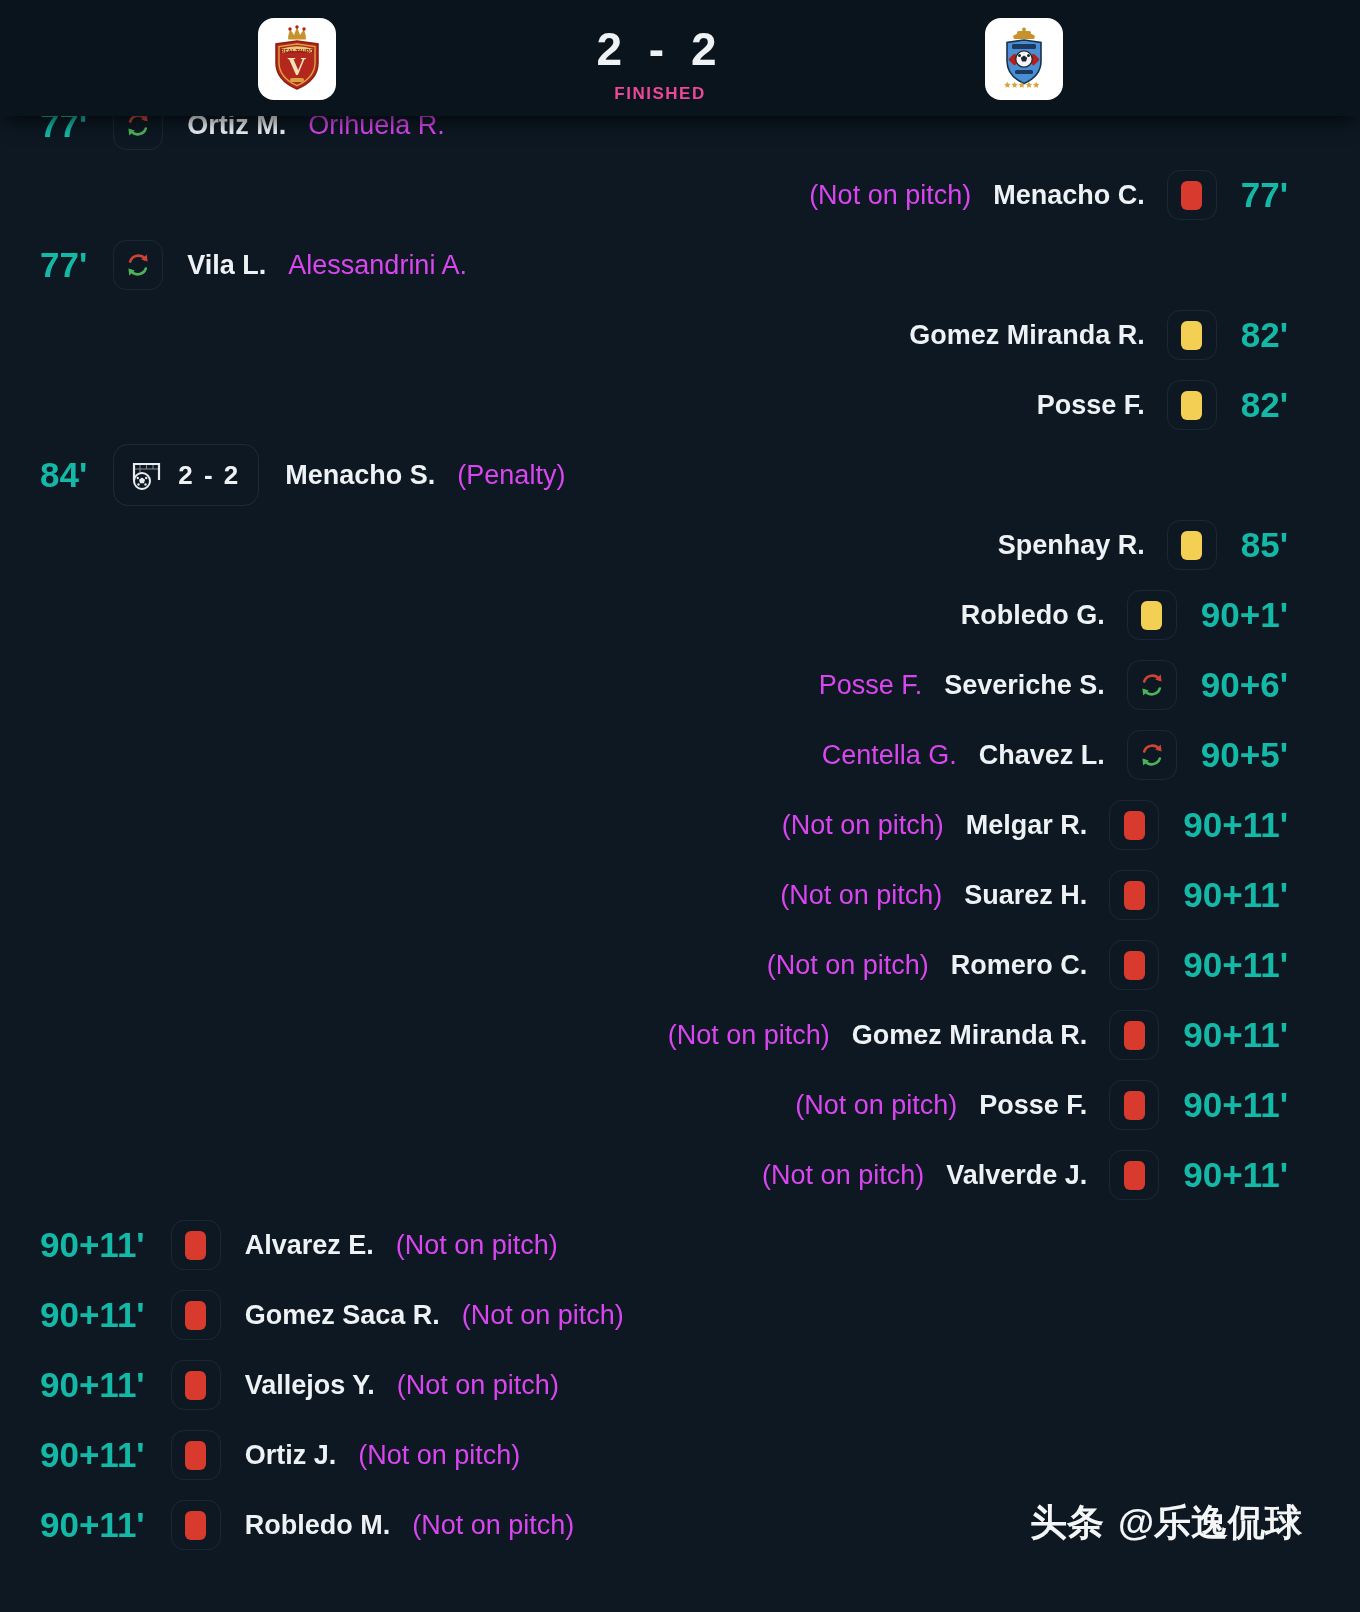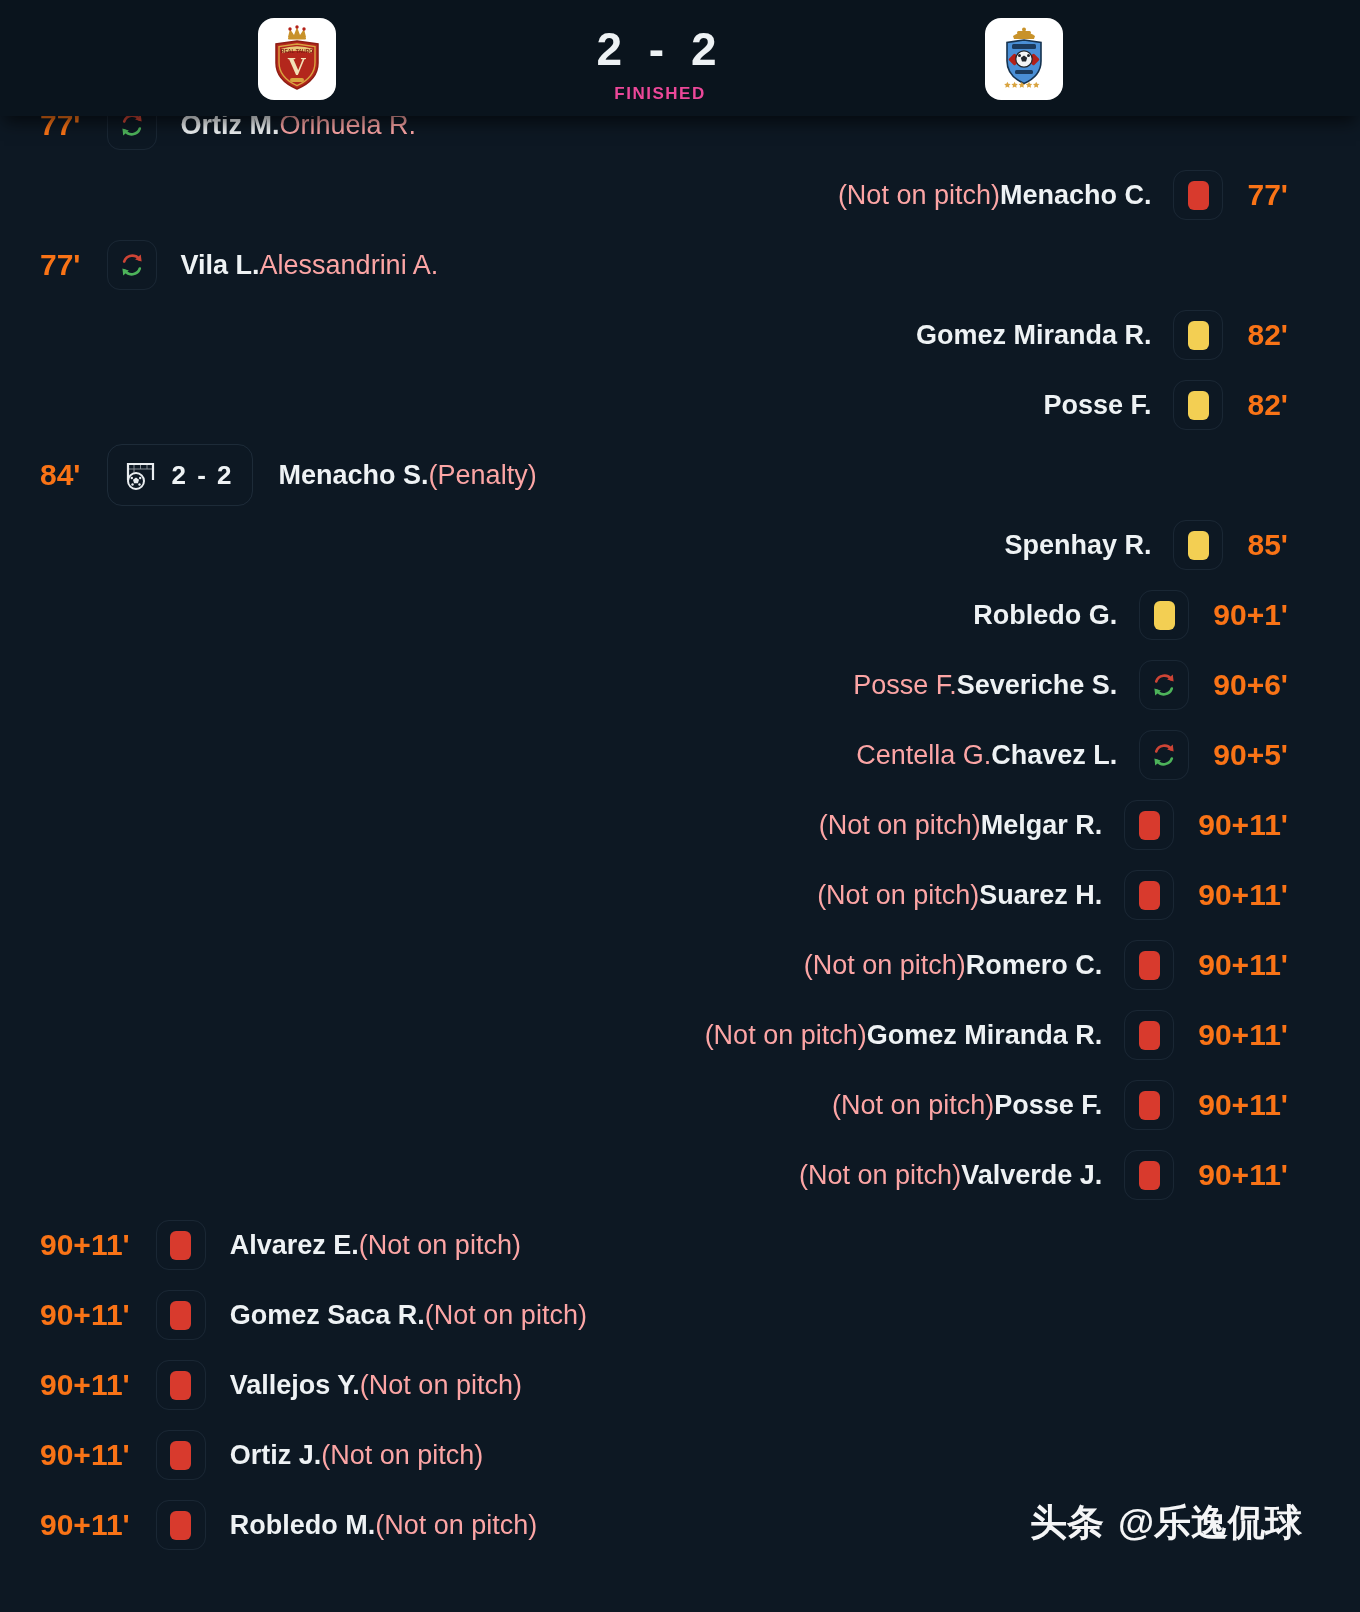--- a/index.html
+++ b/index.html
@@ -33,34 +33,34 @@
     margin-top:8px;font-size:17px;font-weight:700;color:#ec4899;letter-spacing:1.5px;
   }
   
   .row{
     position:absolute;left:0;width:1360px;height:70px;
     display:flex;align-items:center;z-index:1;
   }
   .row.home{justify-content:flex-start;padding-left:40px;box-sizing:border-box;}
   .row.away{justify-content:flex-end;padding-right:72px;box-sizing:border-box;}
   .minute{
-    font-size:30px;font-weight:700;color:#f97316;white-space:nowrap;
+    font-size:35px;font-weight:700;color:#14b8a6;white-space:nowrap;
   }
   .row.home .minute{margin-right:26px;}
   .row.away .minute{margin-left:24px;}
   .icon-box{
     width:48px;height:48px;border-radius:13px;flex:0 0 auto;
     border:1px solid rgba(150,180,210,0.10);
     display:flex;align-items:center;justify-content:center;
   }
   .row.home .icon-box{margin-right:24px;}
   .row.away .icon-box{margin-left:22px;}
-  .texts{display:flex;align-items:baseline;gap:0;white-space:nowrap;}
+  .texts{display:flex;align-items:baseline;gap:22px;white-space:nowrap;}
   .t-bold{font-size:27px;font-weight:700;color:#eef2f4;}
-  .t-light{font-size:27px;font-weight:400;color:#fca5a5;}
+  .t-light{font-size:27px;font-weight:400;color:#d946ef;}
   .card{width:21px;height:29px;border-radius:6px;}
   .card.yellow{background:#f3cf53;}
   .card.red{background:#d83a2d;}
   .goal-chip{
     height:60px;border-radius:15px;border:1px solid rgba(150,180,210,0.12);
     display:flex;align-items:center;padding:0 18px 0 14px;gap:14px;
     margin-right:26px;flex:0 0 auto;
   }
   .goal-score{font-size:26px;font-weight:800;color:#eef2f4;letter-spacing:2px;}
   

